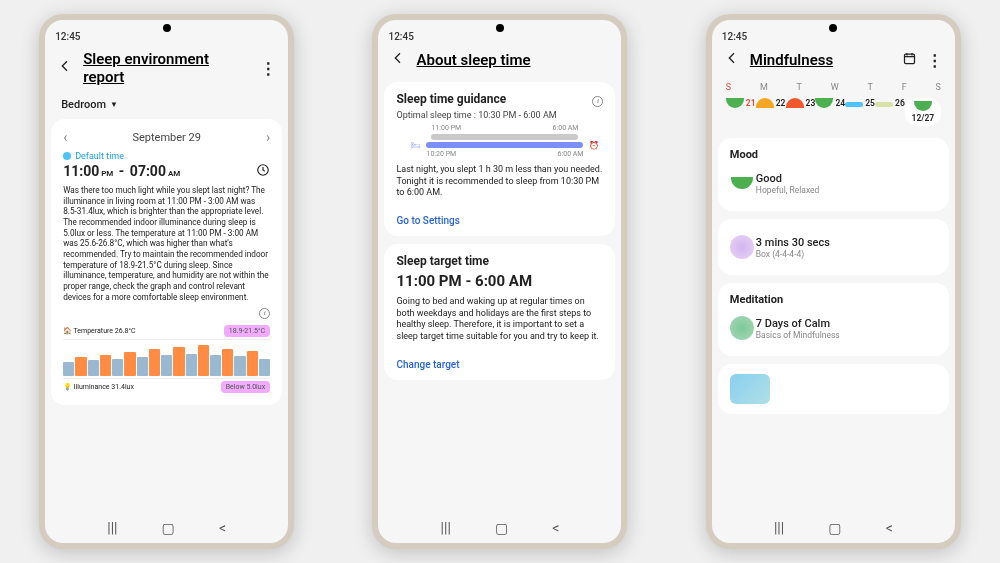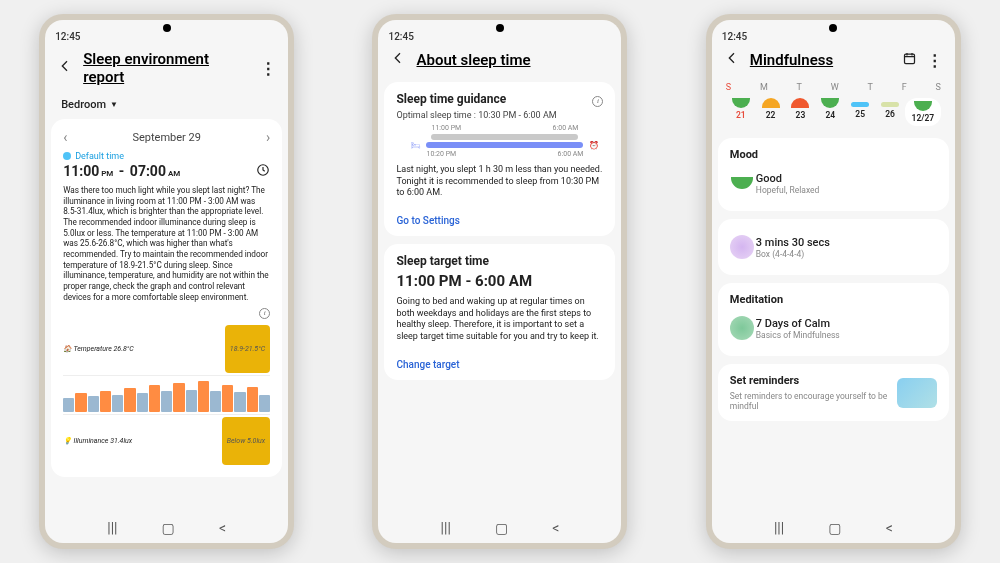--- a/index.html
+++ b/index.html
@@ -68,42 +68,42 @@
     }
     .row { display: flex; align-items: center; justify-content: space-between; }
     .dropdown { font-size: 11px; font-weight: 500; padding: 4px 10px; display: flex; align-items: center; gap: 4px; }
     .date-nav { display: flex; justify-content: space-between; align-items: center; font-size: 11px; color: #444; margin-bottom: 6px; }
     .default-time { font-size: 9px; color: #1a9fe0; display: flex; align-items: center; gap: 4px; margin-bottom: 2px;}
     .time-big { font-size: 14px; font-weight: 700; display: flex; align-items: baseline; gap: 2px;}
     .time-big .ampm { font-size: 8px; font-weight: 600; }
     .time-row { display: flex; justify-content: space-between; align-items: center; margin-bottom: 6px;}
     .desc { font-size: 8.2px; line-height: 1.3; color: #222; }
     .info-icon { border: 1px solid #888; border-radius: 50%; width: 11px; height: 11px; display: inline-flex; align-items: center; justify-content: center; font-size: 7px; color: #666; font-style: italic; font-family: serif; }
-    .chart-area { margin-top: 6px; font-size: 7px; font-style: italic; }
+    .chart-area { margin-top: 6px; font-size: 7px; }
     .chart-legend { display: flex; justify-content: space-between; align-items: center; margin-bottom: 2px;}
-    .chart-badge { background: #eab308; border-radius: 4px; padding: 20px 5px; font-size: 7px; color: #555;}
+    .chart-badge { background: #f0abfc; border-radius: 4px; padding: 2px 5px; font-size: 7px; color: #555;}
     .chart-bars { display: flex; align-items: flex-end; height: 40px; gap: 1px; border-top: 1px solid #eee; border-bottom: 1px solid #eee; padding: 2px 0;}
     .chart-bars div { flex:1; border-radius: 1px;}
     .tb { background: #9bb8d1; }
     .to { background: #ff8c42; }
     .sec-title { font-size: 12px; font-weight: 700; margin-bottom: 4px;}
     .sub { font-size: 9px; color: #444; margin-bottom: 6px;}
     .timebar { position: relative; height: 30px; margin: 6px 0 8px 10px;}
     .timebar .labels { display: flex; justify-content: space-between; font-size: 7px; color: #888; position: absolute; top: -2px; left: 25px; right: 25px;}
     .timebar .labels2 { display: flex; justify-content: space-between; font-size: 7px; color: #888; position: absolute; bottom: -2px; left: 20px; right: 20px;}
     .bar-upper { position: absolute; top: 8px; left: 25px; right: 25px; height: 6px; background: #c9c9c9; border-radius: 3px;}
     .bar-lower { position: absolute; bottom: 8px; left: 20px; right: 20px; height: 6px; background: #7a8ff7; border-radius: 3px;}
     .bed { position: absolute; left: 4px; bottom: 6px; font-size: 8px; color: #8294f7;}
     .alarm { position: absolute; right: 4px; bottom: 6px; font-size: 8px; color: #8294f7;}
     .link { color: #2963d6; font-size: 10px; font-weight: 500; text-align: left; display: block; margin-top: 16px;}
     .weekdays { display: flex; justify-content: space-between; padding: 4px 8px; font-size: 9px;}
     .weekdays .s { color: #e74c3c;}
     .weekdays .o { color: #888;}
     .daynums { display: flex; justify-content: space-between; padding: 2px 8px 8px 8px; font-size: 8.5px; font-weight: 600;}
-    .mood-cell { display: flex; flex-direction: column; align-items: center; flex:1; gap: 2px;}
+    .mood-cell { display: flex; flex-direction: row; align-items: flex-start; flex:1; gap: 2px;}
     .mood-shape { width: 18px; height: 10px; border-radius: 0 0 18px 18px;}
     .mood-smile { background: #4caf50;}
     .mood-frown { background: #f5a623; border-radius: 18px 18px 0 0;}
     .mood-down { background: #f0582e; border-radius: 18px 18px 0 0;}
     .mood-neutral { background: #4fc3f7; height: 5px; border-radius: 3px; margin-top: 4px;}
     .mood-light { background: #d8e2a8; height: 5px; border-radius: 3px; margin-top: 4px;}
     .today-pill { background: #fff; border-radius: 12px; padding: 3px 3px; display: flex; flex-direction: column; align-items: center;}
     .list-item { display: flex; align-items: center; gap: 2px; padding: 6px 0;}
     .list-icon { width: 24px; height: 24px; border-radius: 50%; display: flex; align-items: center; justify-content: center;}
     .list-text .t1 { font-size: 11px; font-weight: 500;}
@@ -330,24 +330,20 @@
         <div class="sec-title" style="font-size:11px">Meditation</div>
         <div class="list-item">
           <div class="list-icon" style="background:radial-gradient(circle,#7ec89a,#a8dab8)"></div>
           <div class="list-text">
               <div class="t1">7 Days of Calm</div>
               <div class="t2">Basics of Mindfulness</div>
             </div>
         </div>
       </div>
       <div class="card" style="display:flex;gap:8px;align-items:center">
-        <div style="flex:1">
-          <div class="sec-title" style="font-size:11px">Set reminders</div>
-          <div class="t2" style="font-size:8.5px;color:#888">Set reminders to encourage yourself to be mindful</div>
-        </div>
         <div style="width:40px;height:30px;background:linear-gradient(135deg,#89cff0,#b0e0e6);border-radius:6px"></div>
       </div>
     </div>
     <div class="navbar">
       <span class="nav-icon">|||</span>
       <span class="nav-icon">▢</span>
       <span class="nav-icon">&lt;</span>
     </div>
   </div>
 </div>

